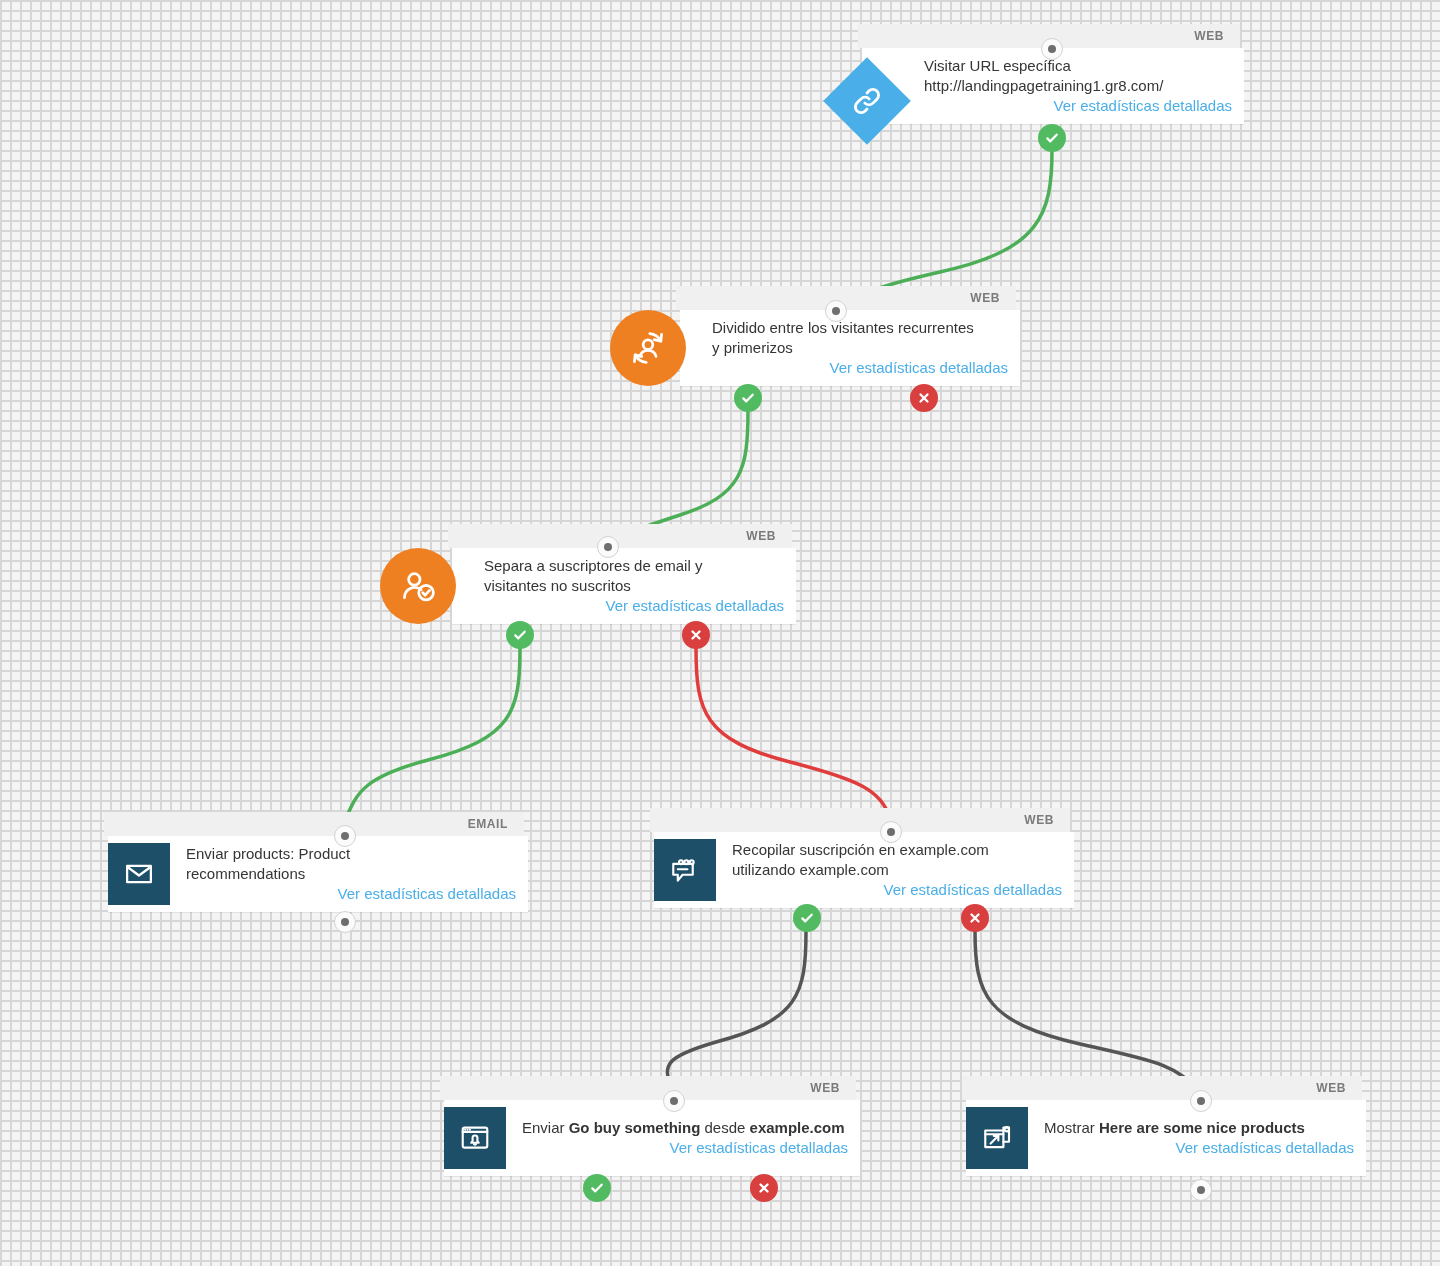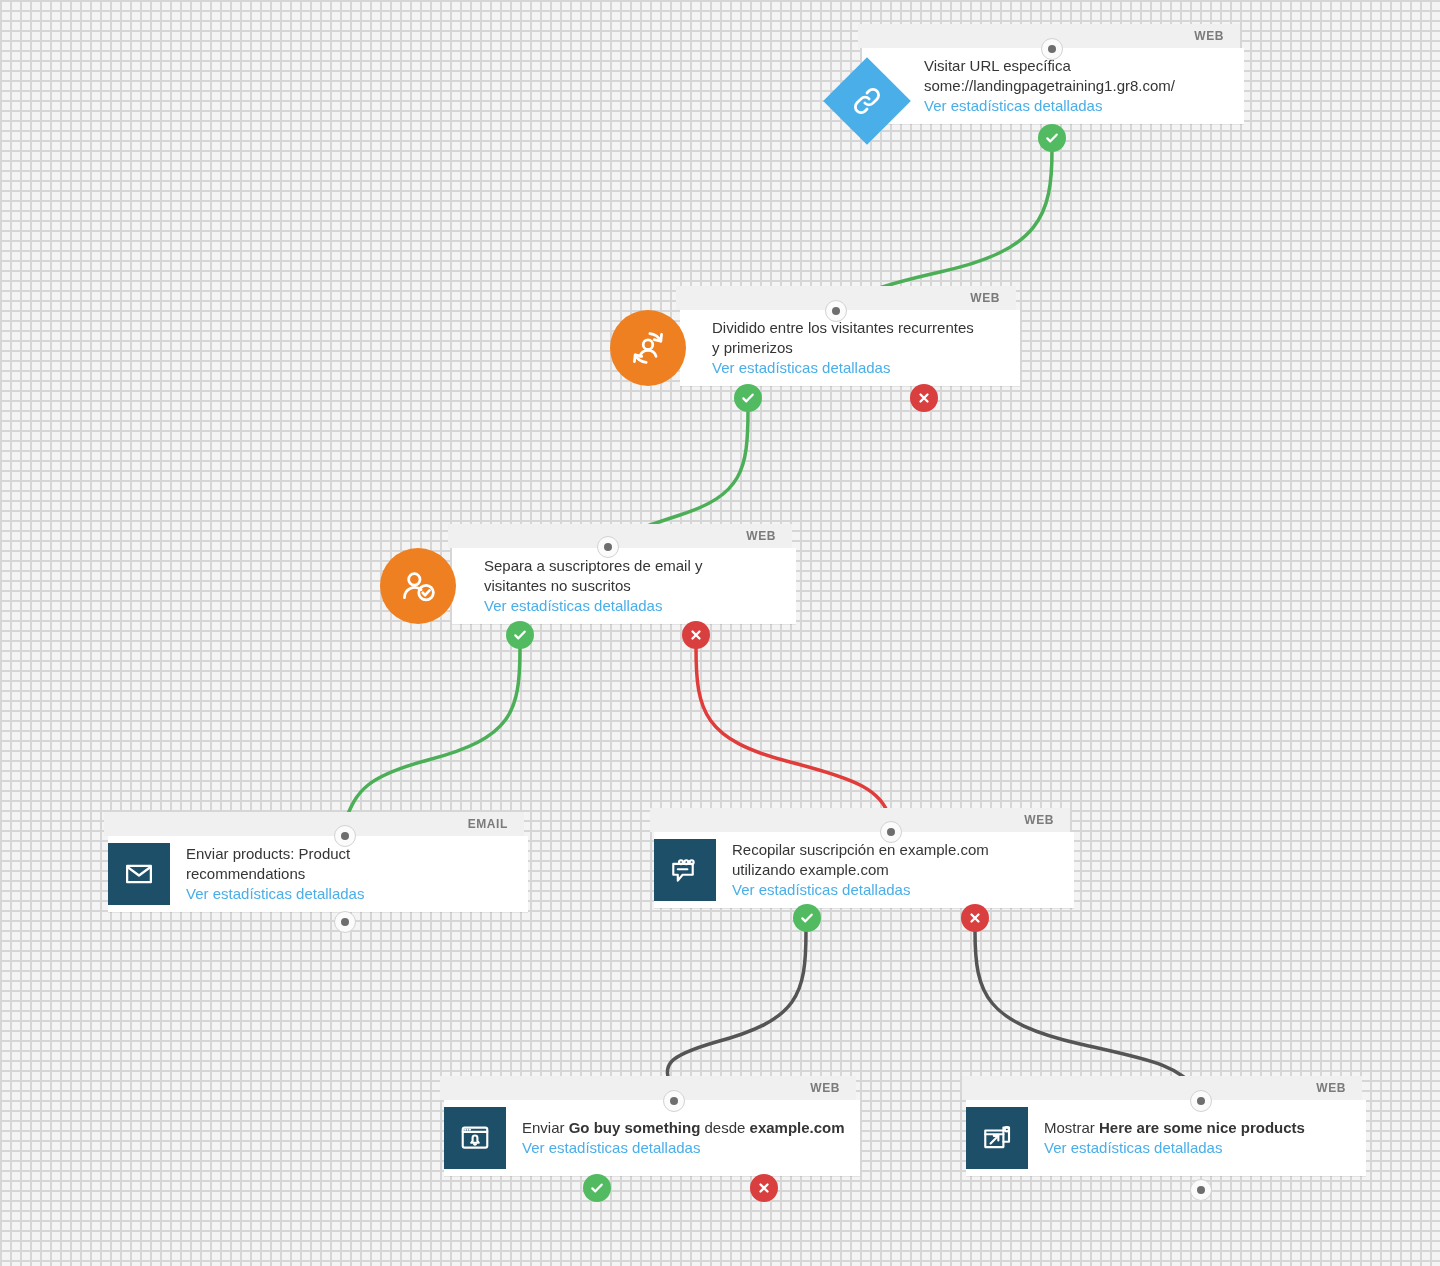--- a/index.html
+++ b/index.html
@@ -112,20 +112,21 @@
     font-size: 15px;
     line-height: 20px;
     color: #353535;
   }
   .node-title b { font-weight: bold; }
   .node-link {
     font-size: 15px;
     line-height: 20px;
     color: #4aaee8;
     cursor: pointer;
+    text-align: right;
   }
 
   .port {
     position: absolute;
     width: 22px;
     height: 22px;
     border-radius: 50%;
     background: #fbfbfb;
     border: 1px solid #d2d2d2;
     display: flex;
@@ -176,21 +177,21 @@
     <path d="M975,931 C975,995 986,1022 1080,1044 C1150,1060 1178,1064 1199,1092" fill="none" stroke="#555555" stroke-width="3.5" stroke-linecap="round"></path>
   </svg>
 
   <div class="node" style="left:858px; top:24px; width:382px;">
     <div class="node-band" style="width:382px;">
       <span class="node-kind">WEB</span>
     </div>
     <div class="node-card" style="width:382px; height:76px;">
       <div class="node-body" style="padding-left:62px;">
         <div class="node-title">Visitar URL específica</div>
-        <div class="node-title">some://landingpagetraining1.gr8.com/</div>
+        <div class="node-title">http://landingpagetraining1.gr8.com/</div>
         <div class="node-link">Ver estadísticas detalladas</div>
       </div>
     </div>
   </div>
 
   <div style="position:absolute; left:823px; top:57px; width:88px; height:88px; display:flex; align-items:center; justify-content:center; z-index:5;">
     <div class="icon-diamond">
       <svg width="34" height="34" viewBox="0 0 24 24" fill="none" stroke="#ffffff" stroke-width="2" stroke-linecap="round" stroke-linejoin="round">
         <path d="M10.5 13.5a4 4 0 0 0 5.7 0l2.8-2.8a4 4 0 0 0-5.7-5.7l-1.3 1.3"></path>
         <path d="M13.5 10.5a4 4 0 0 0-5.7 0L5 13.3a4 4 0 0 0 5.7 5.7l1.3-1.3"></path>

